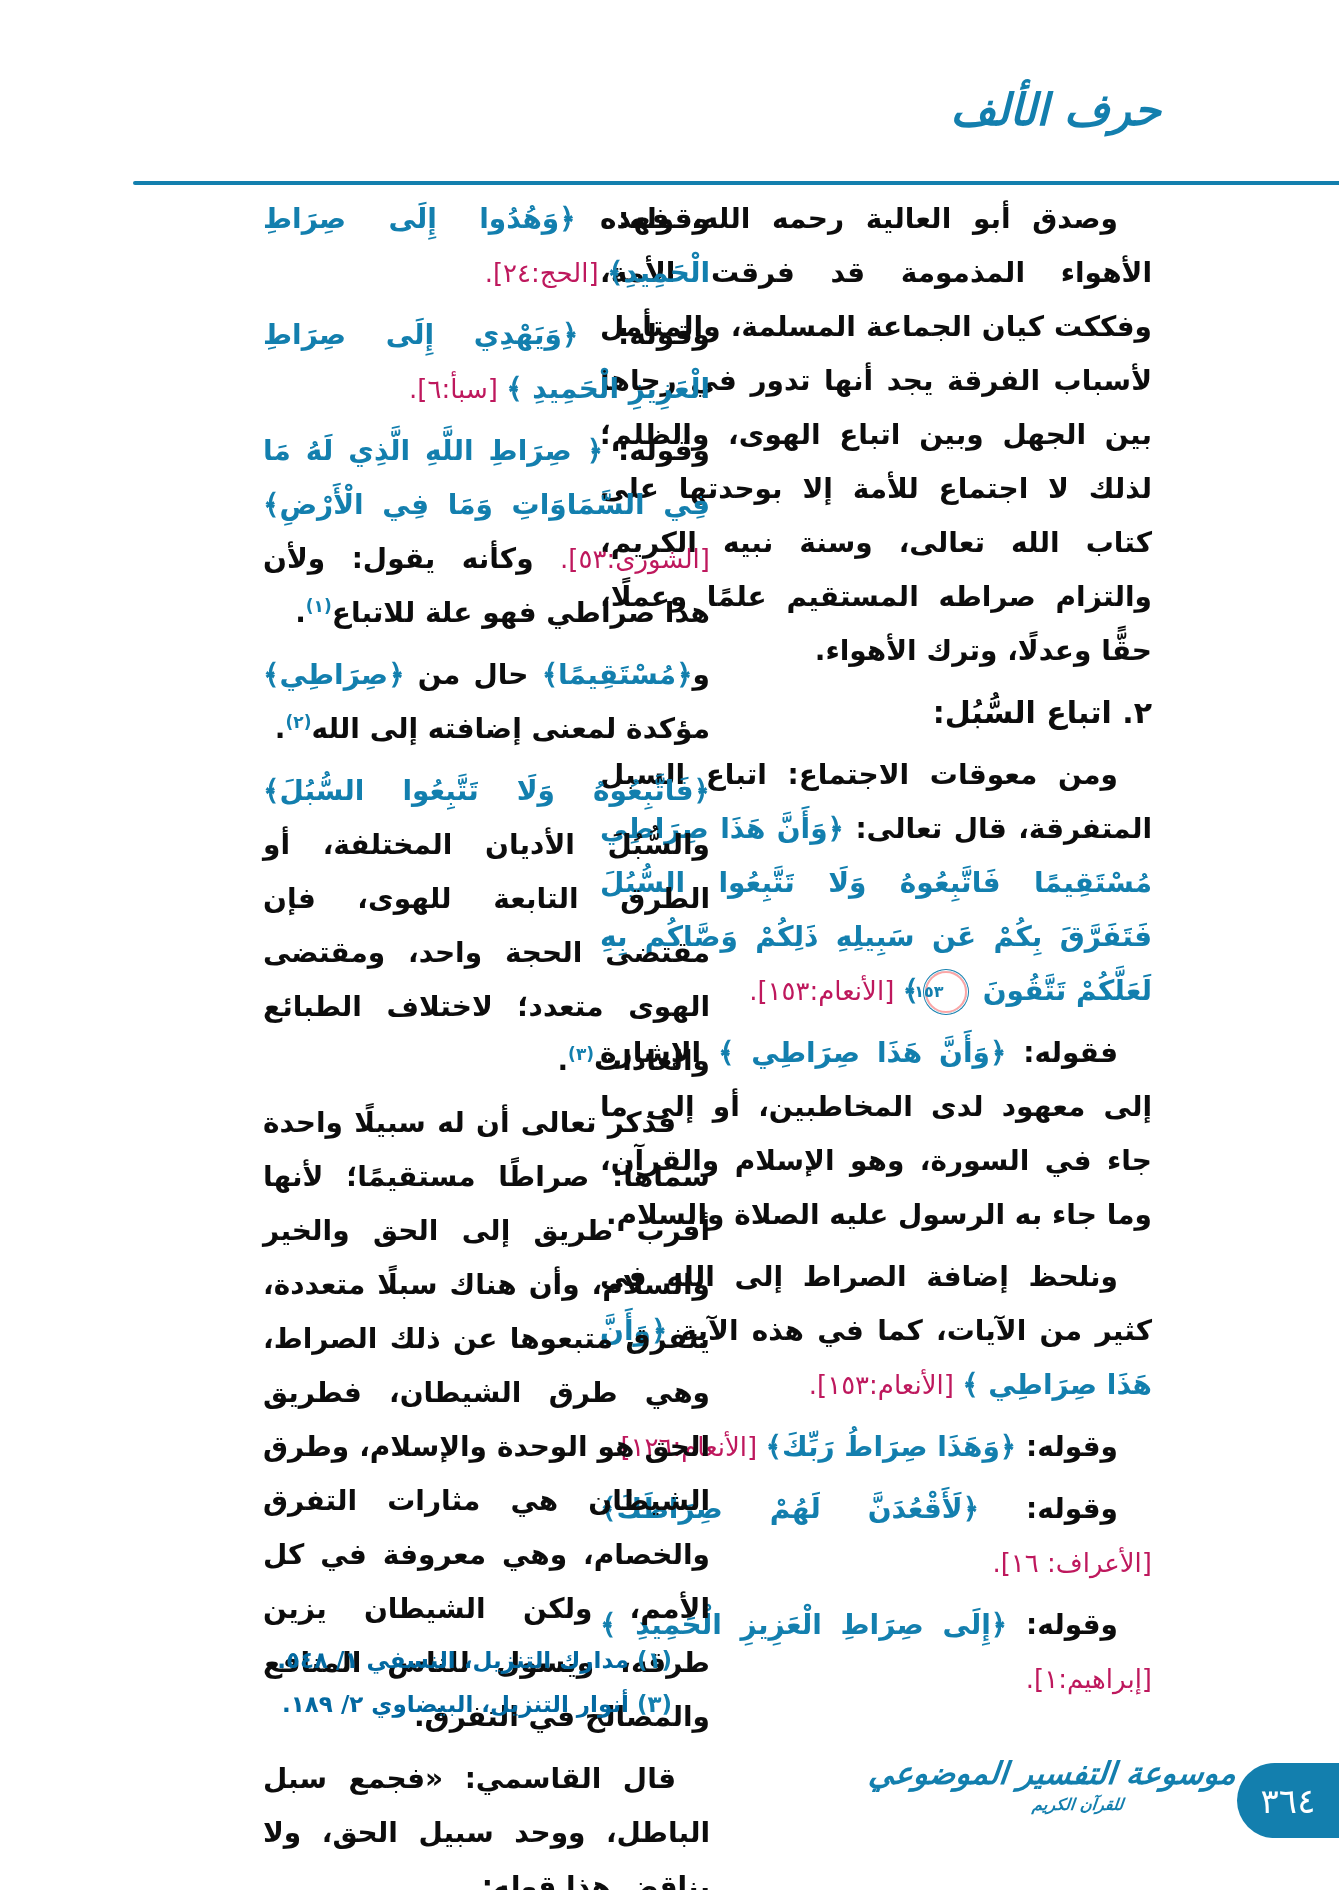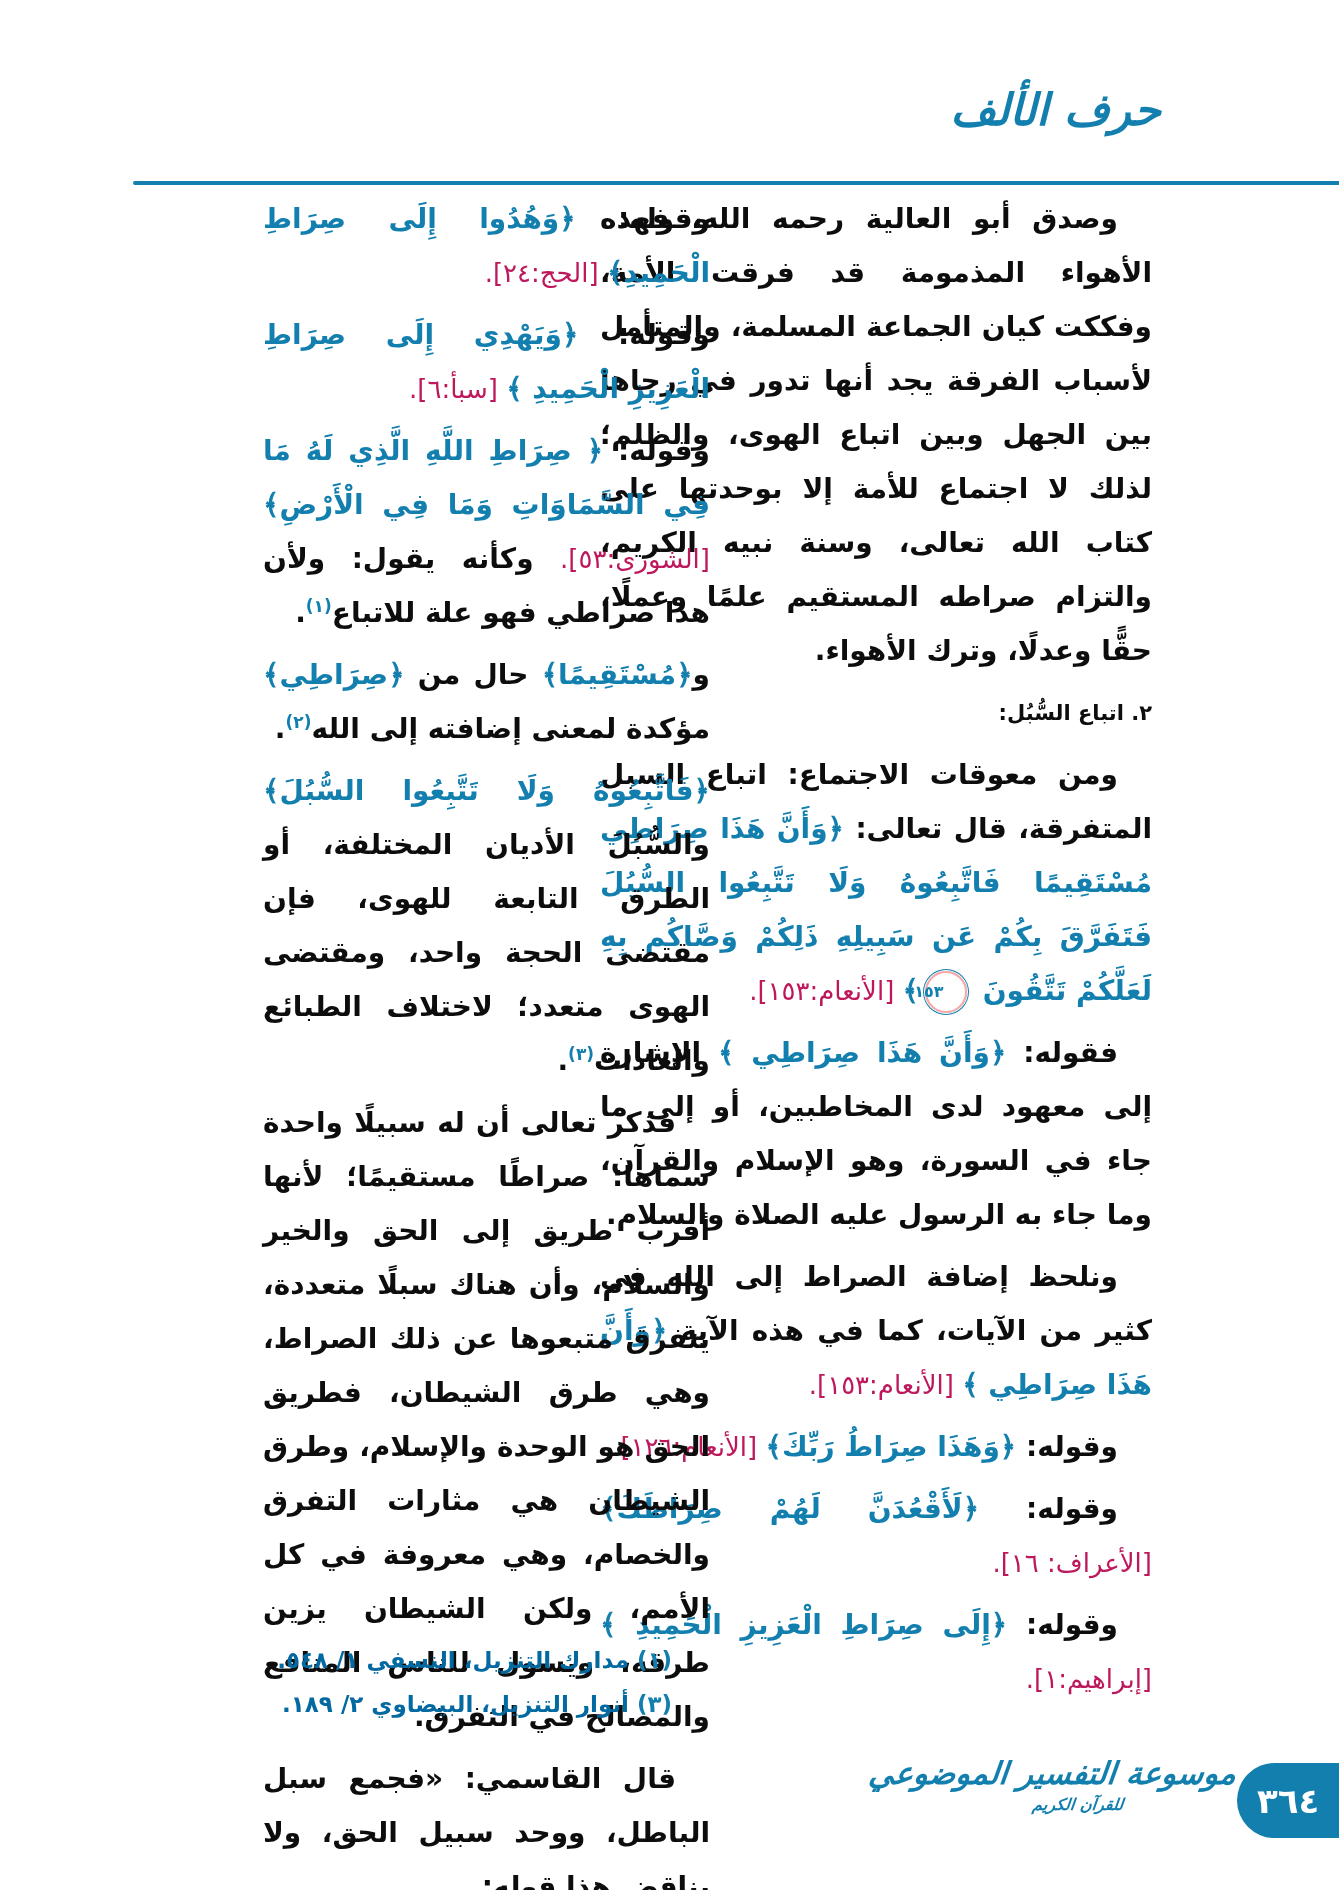--- a/index.html
+++ b/index.html
@@ -27,21 +27,21 @@
   .col-right{right:187px;width:552px;}
   .col-left{left:140px;width:447px;}
   .para{
     margin:0 0 8px 0;
     font-size:28px;line-height:54px;font-weight:bold;
     text-align:justify;
   }
   .para.body{text-indent:34px;}
   .para.body-flush{text-indent:0;}
   .para.heading{
-    font-size:21px;text-indent:0;text-align:right;
+    font-size:30px;text-indent:0;text-align:right;
     margin:6px 0 8px 0;
   }
   .seg-text{color:#0d0d0d;}
   .seg-quran{color:#137fae;}
   .seg-ref{color:#be185d;font-weight:400;font-size:26px;}
   .seg-fn{
     color:#137fae;font-size:17px;vertical-align:super;
     font-weight:bold;letter-spacing:0;line-height:0;
   }
   .seg-ayah{
@@ -69,21 +69,21 @@
   }
   .logo-sub{
     font-size:16px;font-weight:bold;font-style:italic;line-height:1.3;
   }
   .page-badge{
     position:absolute;top:1763px;right:0;width:102px;height:75px;
     background:#137fae;border-radius:38px 0 0 38px;
     display:flex;align-items:center;justify-content:center;
   }
   .page-badge span{
-    color:#ffffff;font-size:34px;font-weight:bold;letter-spacing:4px;
+    color:#ffffff;font-size:34px;font-weight:normal;letter-spacing:4px;
   }
 </style>
 </head>
 <body>
 
 <div class="page">
 
   <div class="header-title">حرف الألف</div>
 
   <div class="header-rule"></div>

